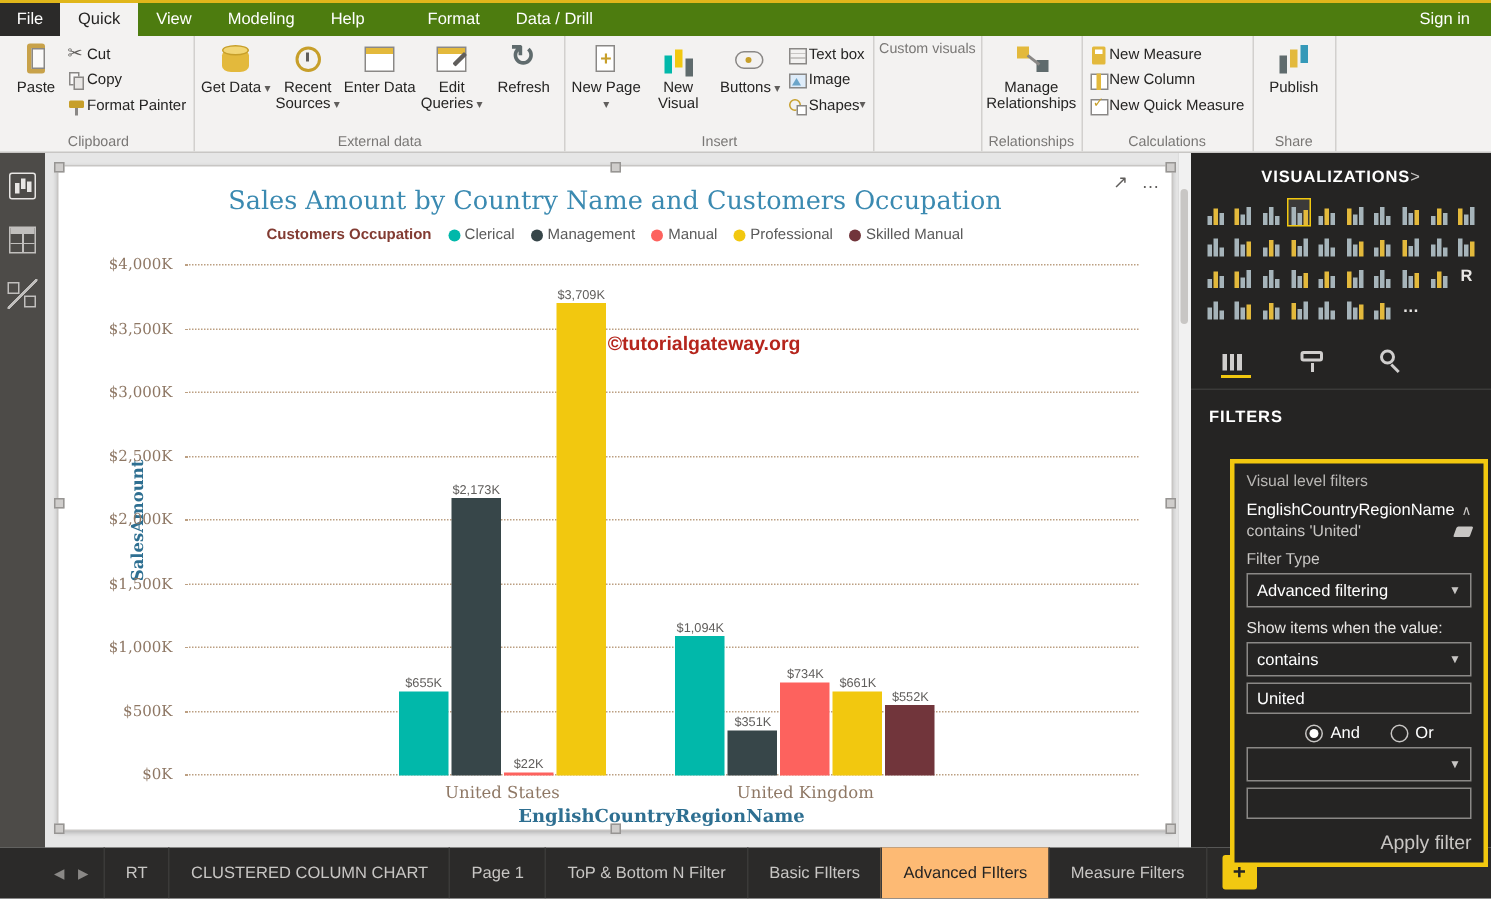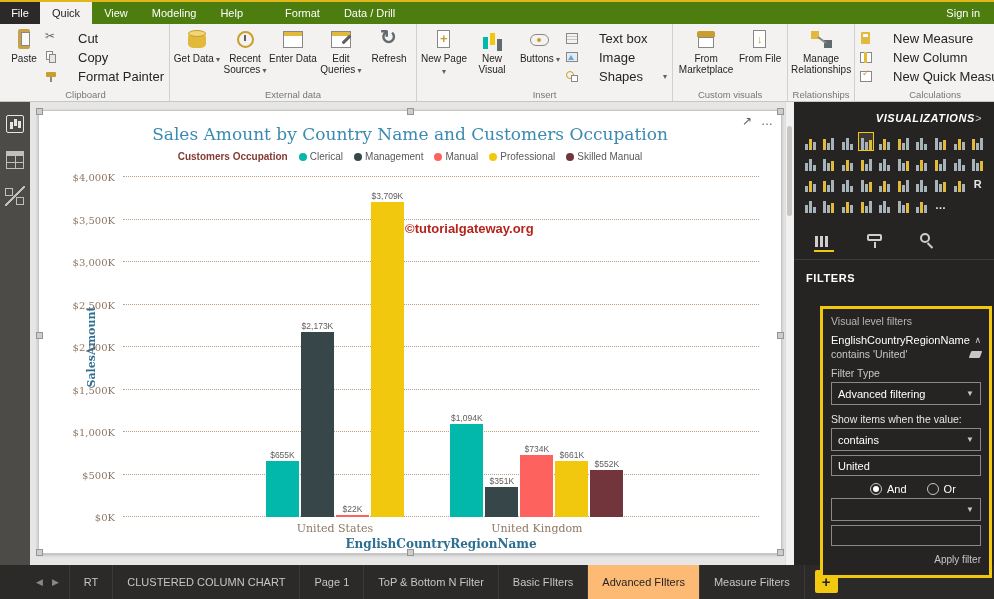--- a/index.html
+++ b/index.html
@@ -16,21 +16,21 @@
   
   .ribbon{height:77px;background:#F3F2F1;display:flex;border-bottom:1px solid #C8C6C4;padding-left:2px;overflow:hidden;}
   .rgroup{display:flex;flex-direction:column;border-right:1px solid #D2D0CE;padding:2px 3px 0;}
   .ritems{flex:1;display:flex;align-items:flex-start;}
   .rlabel{height:13px;font-size:9.5px;color:#797775;text-align:center;line-height:13px;white-space:nowrap;}
   .rbig{width:48px;text-align:center;padding-top:2px;cursor:pointer;}
   .rbig.w36{width:38px;} .rbig.w60{width:60px;}
   .rlab{font-size:10px;line-height:11px;color:#252423;display:block;}
   .caret .rlab::after{content:" ▾";font-size:8px;color:#605E5C;}
   .rcol{display:flex;flex-direction:column;gap:4px;padding:5px 2px 0;}
-  .rsmall{display:flex;align-items:center;gap:20px;font-size:13px;color:#252423;cursor:pointer;white-space:nowrap;}
+  .rsmall{display:flex;align-items:flex-start;gap:0;font-size:10px;color:#252423;cursor:pointer;white-space:nowrap;}
   .rsmall.caret2::after{content:"▾";font-size:8px;color:#605E5C;}
   .ric{width:26px;height:24px;margin:0 auto 1px;position:relative;display:block;}
   .sic{width:13px;height:13px;position:relative;flex:none;}
   .ric::before,.ric::after,.sic::before,.sic::after{content:"";position:absolute;box-sizing:border-box;}
   .ic-paste::before{left:7px;top:1px;width:12px;height:20px;background:#C8A24A;border-radius:2px;}
   .ic-paste::after{left:10px;top:4px;width:9px;height:14px;background:#FAF9F8;border:1px solid #8A8886;}
   .ic-getdata::before{left:4px;top:5px;width:18px;height:15px;background:#E3B93C;border-radius:6px/4px;}
   .ic-getdata::after{left:4px;top:2px;width:18px;height:7px;background:#F2D675;border:1px solid #C79F2A;border-radius:50%;}
   .ic-recent::before{left:5px;top:3px;width:17px;height:17px;border:2px solid #C79F2A;border-radius:50%;}
   .ic-recent::after{left:12px;top:7px;width:2px;height:6px;background:#605E5C;}
@@ -101,21 +101,21 @@
   .ytick{position:absolute;left:-52px;width:44px;text-align:right;font-size:10px;color:#8E7764;font-family:"DejaVu Serif",serif;transform:translateY(50%);}
   .cluster{position:absolute;bottom:0;height:100%;display:flex;align-items:stretch;gap:2px;}
   .barwrap{width:33px;height:100%;display:flex;flex-direction:column;align-items:center;justify-content:flex-end;}
   .dlabel{font-size:8.5px;color:#605E5C;margin-bottom:1px;white-space:nowrap;}
   .bar{width:100%;}
   .xcat{position:absolute;top:100%;margin-top:5px;left:-20px;right:-20px;text-align:center;font-size:11px;color:#8E7764;font-family:"DejaVu Serif",serif;}
   .ytitle{position:absolute;left:-86px;top:50%;margin-top:-8px;width:112px;height:16px;text-align:center;transform:rotate(-90deg);font-family:"DejaVu Serif",serif;font-weight:bold;font-size:11px;color:#2E6F91;}
   .xtitle{position:absolute;top:100%;margin-top:20px;left:0;right:0;text-align:center;font-family:"DejaVu Serif",serif;font-weight:bold;font-size:12px;color:#2E6F91;}
   
   .panel{width:200px;background:#252423;color:#fff;position:relative;overflow:hidden;}
-  .panel-header{display:flex;justify-content:flex-end;align-items:center;padding:10px 12px 8px;font-size:11px;font-weight:bold;letter-spacing:.6px;font-style:italic;}
+  .panel-header{display:flex;justify-content:center;align-items:center;padding:10px 12px 8px;font-size:11px;font-weight:bold;letter-spacing:.6px;}
   .panel-header .chev{color:#C8C6C4;font-weight:normal;cursor:pointer;}
   .vis-grid{display:grid;grid-template-columns:repeat(10,1fr);gap:2px;padding:0 8px;}
   .vicon{height:17px;display:flex;align-items:flex-end;justify-content:center;gap:1px;border:1px solid transparent;cursor:pointer;}
   .vicon span{width:3px;background:#A6B4BA;display:block;}
   .vicon span.y{background:#E3B93C;}
   .vicon.selected{border-color:#F2C80F;background:#3B3A39;}
   .vicon.txt{align-items:center;justify-content:center;color:#E8E6E4;font-size:11px;font-weight:bold;}
   .pane-tabs{display:flex;gap:32px;padding:12px 0 7px 20px;border-bottom:1px solid #3B3A39;margin-top:6px;}
   .ptab-icon{width:20px;height:18px;position:relative;cursor:pointer;}
   .ptab-icon.active{border-bottom:2px solid #F2C80F;}
@@ -135,21 +135,21 @@
   .eraser{width:11px;height:7px;background:#C8C6C4;transform:skewX(-20deg);border-radius:1px;cursor:pointer;}
   .ftype-label{margin-top:7px;color:#C8C6C4;font-size:10.5px;}
   .fselect{margin-top:3px;height:21px;border:1px solid #8A8886;background:#252423;display:flex;align-items:center;justify-content:space-between;padding:0 6px;font-size:11px;color:#fff;cursor:pointer;}
   .fselect .car{font-size:8px;color:#C8C6C4;}
   .fshow-label{margin-top:8px;font-size:10.5px;color:#E8E6E4;}
   .finput{display:block;margin-top:4px;height:21px;width:100%;border:1px solid #8A8886;background:#252423;color:#fff;font-size:11px;padding:0 6px;box-sizing:border-box;font-family:inherit;}
   .fradios{display:flex;align-items:center;gap:20px;margin:7px 0 2px;font-size:11px;padding-left:39px;}
   .fradio{display:flex;align-items:center;cursor:pointer;}
   .radio{width:12px;height:12px;border:1px solid #C8C6C4;border-radius:50%;display:inline-flex;align-items:center;justify-content:center;margin-right:5px;box-sizing:border-box;}
   .radio .dot{width:6px;height:6px;background:#fff;border-radius:50%;}
-  .fapply{text-align:right;color:#C8C6C4;font-size:10px;margin-top:8px;cursor:pointer;}
+  .fapply{text-align:right;color:#C8C6C4;font-size:13px;margin-top:8px;cursor:pointer;}
   
   .bottombar{position:absolute;left:0;right:0;bottom:0;height:34px;background:#2B2A29;display:flex;align-items:stretch;color:#C8C6C4;z-index:1;}
   .nav-arrows{display:flex;align-items:center;gap:9px;padding:0 10px 0 36px;font-size:9px;color:#8A8886;}
   .nav-arrows span{cursor:pointer;}
   .ptab{display:flex;align-items:center;padding:0 14px;font-size:11px;border-left:1px solid #3B3A39;cursor:pointer;white-space:nowrap;}
   .ptab:last-of-type{border-right:1px solid #3B3A39;}
   .ptab.active{background:#fdba74;color:#252423;}
   .add-page{width:23px;height:23px;margin:5px 0 0 10px;background:#F2C811;color:#252423;font-size:15px;font-weight:bold;display:flex;align-items:center;justify-content:center;border-radius:2px;cursor:pointer;flex:none;}
 </style>
 </head>
@@ -247,30 +247,20 @@
           <div class="rsmall caret2">
               <span class="sic sic-shapes"></span>
               <span>Shapes</span>
             </div>
         </div>
       </div>
       <div class="rlabel">Insert</div>
     </div>
 
     <div class="rgroup">
-      <div class="ritems">
-        <div class="rbig w60">
-          <span class="ric ic-marketplace"></span>
-          <span class="rlab">From Marketplace</span>
-        </div>
-        <div class="rbig">
-          <span class="ric ic-fromfile"></span>
-          <span class="rlab">From File</span>
-        </div>
-      </div>
       <div class="rlabel">Custom visuals</div>
     </div>
 
     <div class="rgroup">
       <div class="ritems">
         <div class="rbig w60">
           <span class="ric ic-managerel"></span>
           <span class="rlab">Manage Relationships</span>
         </div>
       </div>

